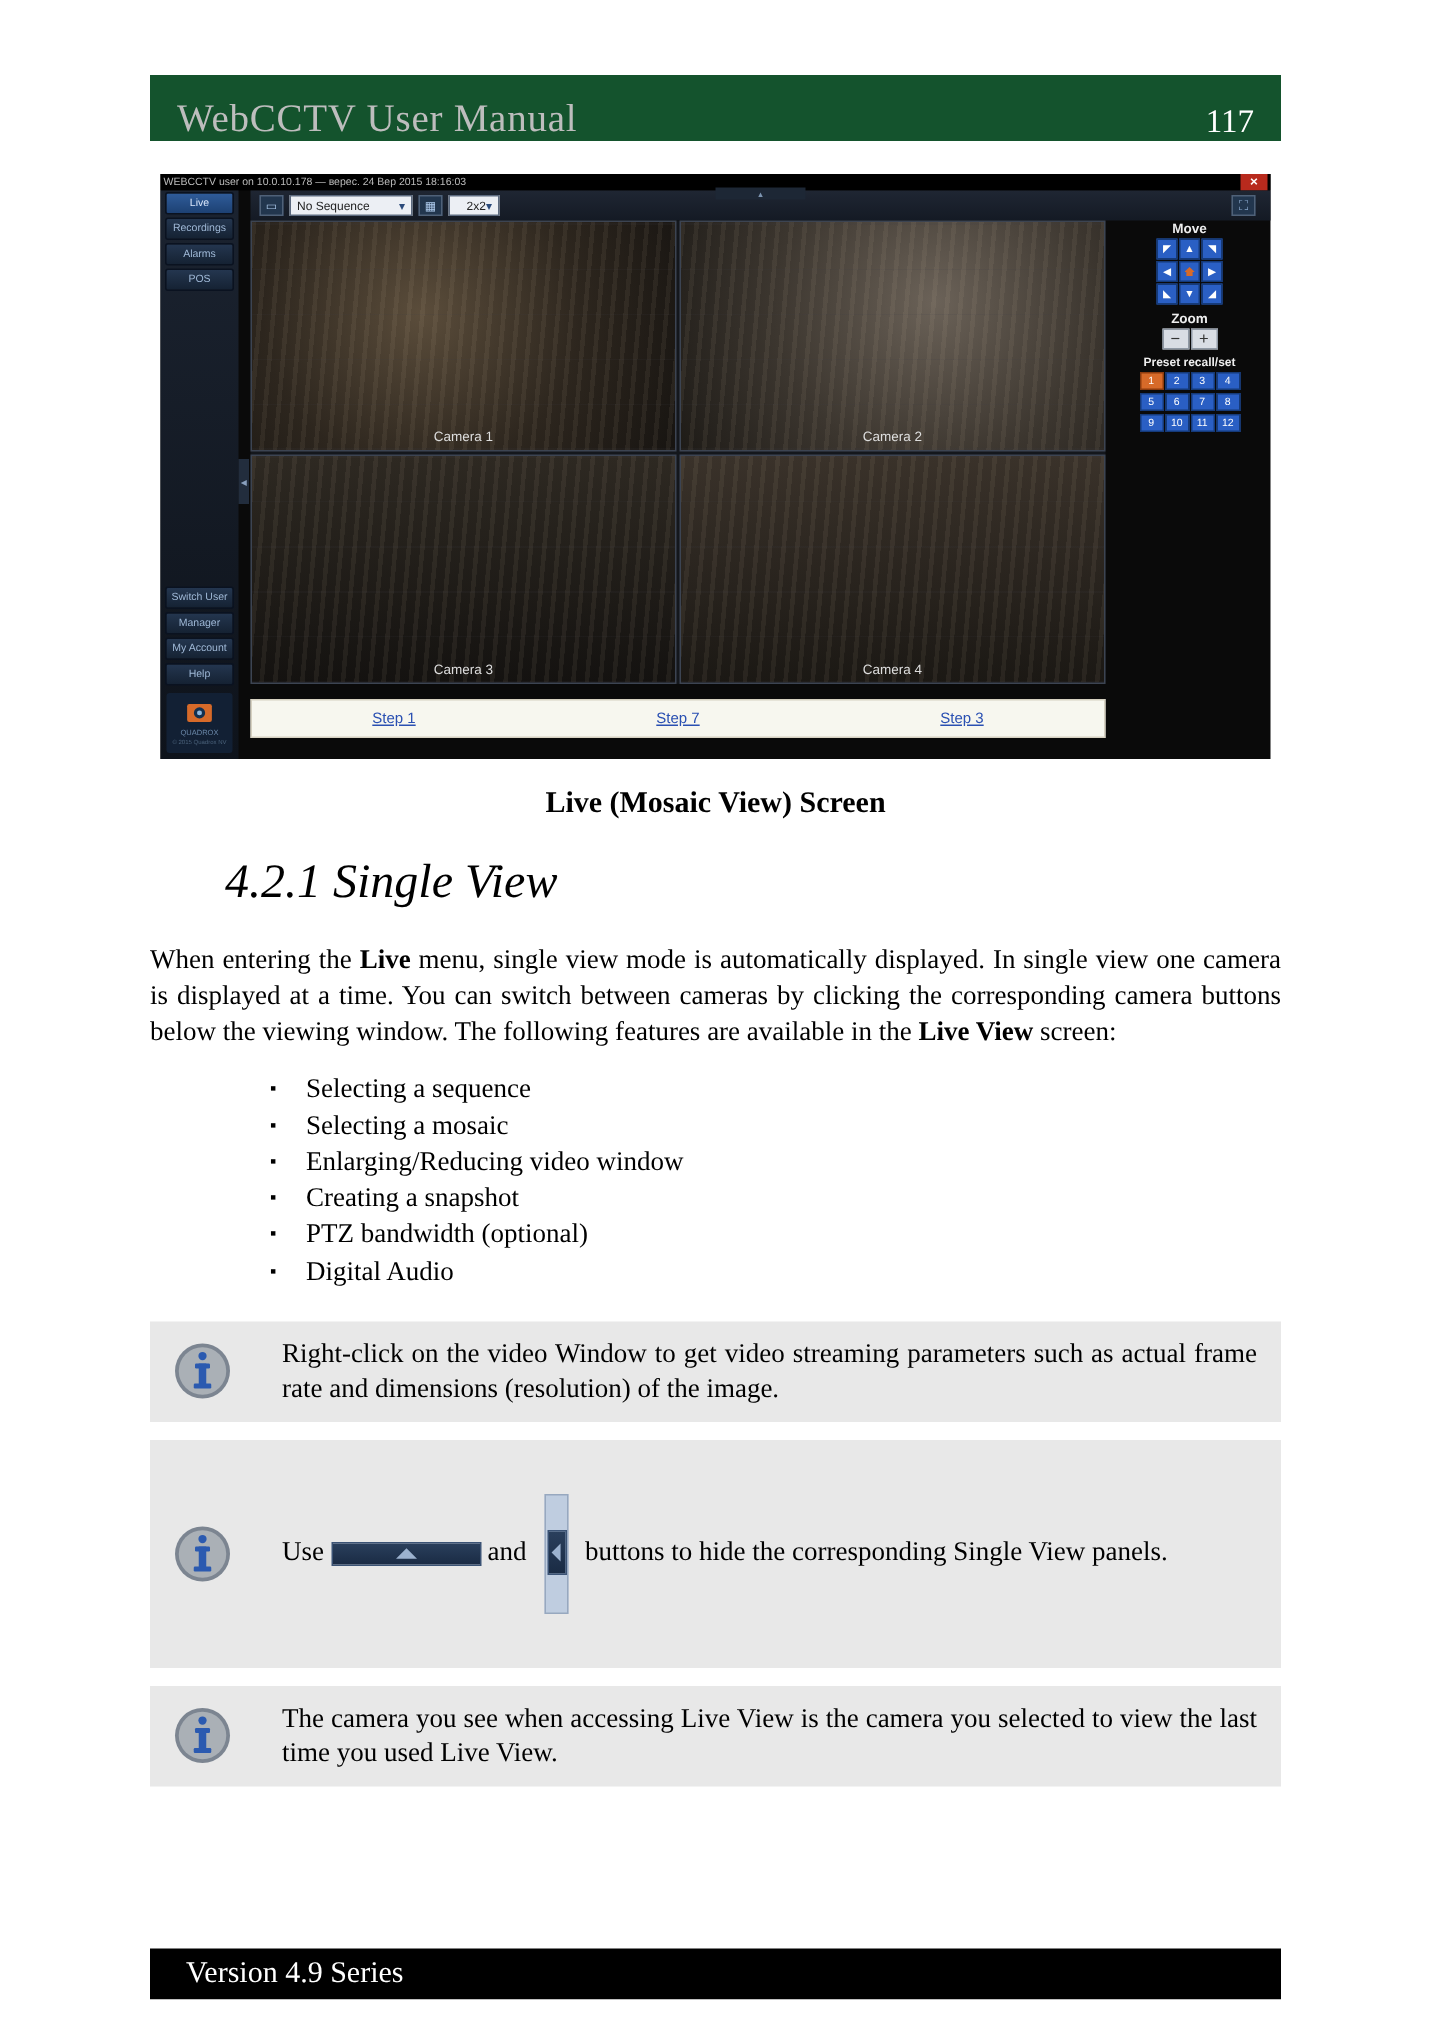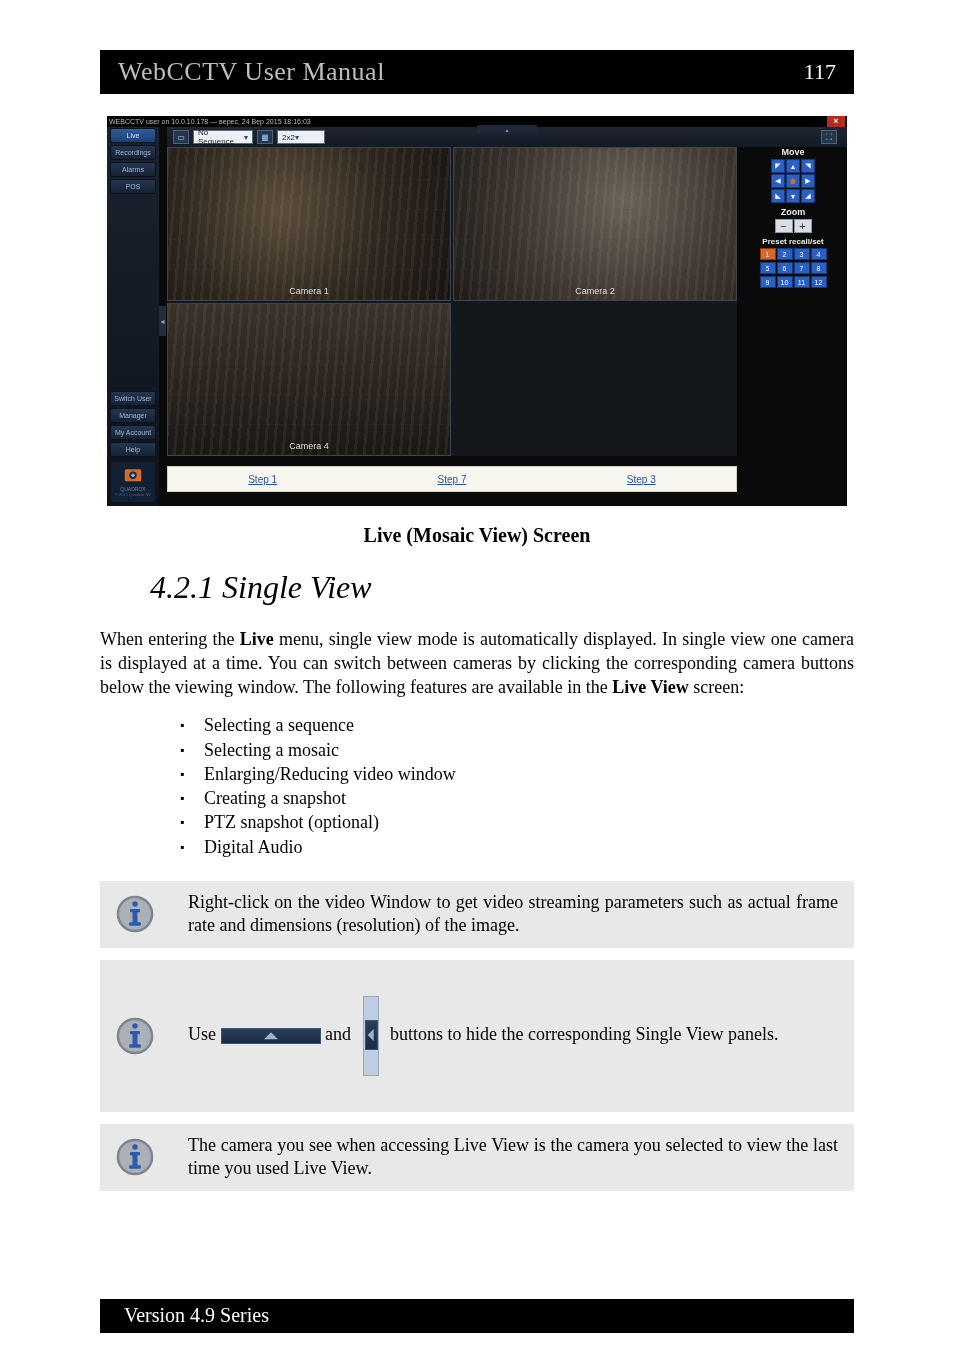--- a/index.html
+++ b/index.html
@@ -1,22 +1,22 @@
 <!DOCTYPE html>
 <html><head>
 <meta charset="utf-8">
 <style>
   * { box-sizing: border-box; margin: 0; padding: 0; }
   body { font-family: "Times New Roman", Times, serif; background: #fff; width: 954px; }
   .page { width: 954px; background: #fff; padding: 0; }
   .header-bar {
-    background: #000000;
+    background: #14532d;
     height: 44px;
     display: flex;
-    align-items: center;
+    align-items: flex-end;
     justify-content: space-between;
     padding: 0 18px 0 18px;
     margin: 50px 100px 0 100px;
   }
   .header-left { color: #bdbdbd; font-size: 26px; letter-spacing: 0.5px; }
   .header-right { color: #fff; font-size: 22px; }
 
   .content { padding: 22px 100px 30px 100px; }
 
   
@@ -80,23 +80,23 @@
     display: flex; align-items: center;
     padding-left: 6px;
     gap: 4px;
   }
   .tb-item {
     background: #eceff4; color: #222;
     border: 1px solid #5c6a7f;
     font-size: 8px; padding: 1px 4px; height: 14px;
     display: inline-flex; align-items: center;
   }
-  .tb-seq { width: 60px; display: inline-flex; justify-content: space-between; }
+  .tb-seq { width: 82px; display: inline-flex; justify-content: space-between; }
   .tb-seq::after { content: "▾"; color: #2b4a7a; }
-  .tb-mosic { width: 48px; display: inline-flex; justify-content: flex-start; }
+  .tb-mosic { width: 34px; display: inline-flex; justify-content: flex-end; }
   .tb-mosic::after { content: "▾"; color: #2b4a7a; }
   .tb-icon {
     width: 16px; height: 14px; border: 1px solid #4f6178; background: #22364e;
     display: inline-flex; align-items: center; justify-content: center;
     color: #aecbee; font-size: 8px;
   }
   .tb-spacer { flex: 1; }
   .tb-expand {
     width: 16px; height: 14px; border: 1px solid #4f6178;
     display: inline-flex; align-items: center; justify-content: center;
@@ -316,20 +316,23 @@
       </div>
 
       <div class="videos">
         <div class="grid">
           <div class="cam cam1">
             <div class="cam-label">Camera 1</div>
           </div>
           <div class="cam cam2">
             <div class="cam-label">Camera 2</div>
           </div>
+          <div class="cam cam3">
+            <div class="cam-label">Camera 3</div>
+          </div>
           <div class="cam cam4">
             <div class="cam-label">Camera 4</div>
           </div>
         </div>
       </div>
 
       <div class="steps">
         <a>Step 1</a>
         <a>Step 7</a>
         <a>Step 3</a>
@@ -383,21 +386,21 @@
 
   <p class="body-text">
     <span>When entering the </span><b>Live</b><span> menu, single view mode is automatically displayed. In single view one camera is displayed at a time. You can switch between cameras by clicking the corresponding camera buttons below the viewing window. The following features are available in the </span><b>Live View</b><span> screen:</span>
   </p>
 
   <ul class="feat">
     <li>Selecting a sequence</li>
     <li>Selecting a mosaic</li>
     <li>Enlarging/Reducing video window</li>
     <li>Creating a snapshot</li>
-    <li>PTZ snapshot (optional)</li>
+    <li>PTZ bandwidth (optional)</li>
     <li>Digital Audio</li>
   </ul>
 
   <div class="note">
     <div class="icon-col">
       <span class="info-icon">
         <svg viewBox="0 0 48 48">
           <circle cx="24" cy="24" r="22" fill="#7c8591"></circle>
           <circle cx="24" cy="24" r="19" fill="#aab0b6"></circle>
           <circle cx="24" cy="12" r="3.3" fill="#2b5ab0"></circle>

